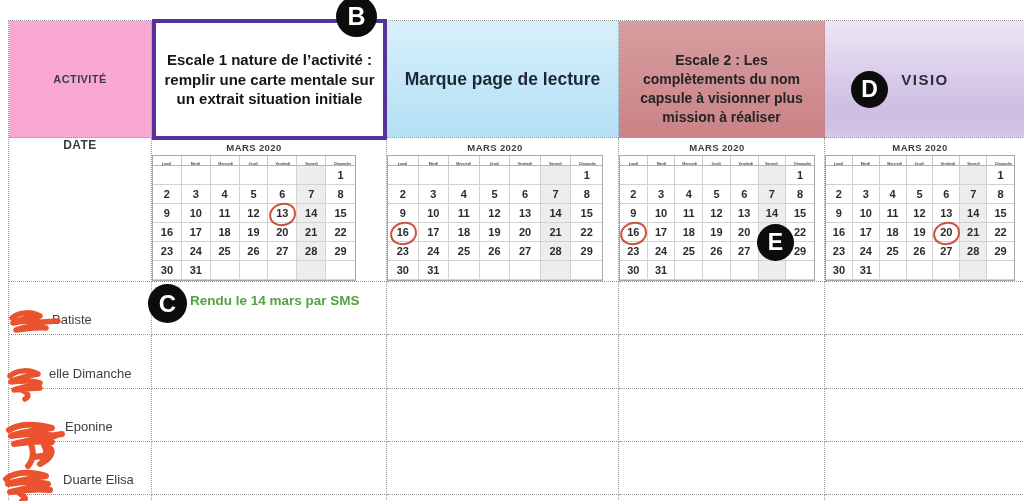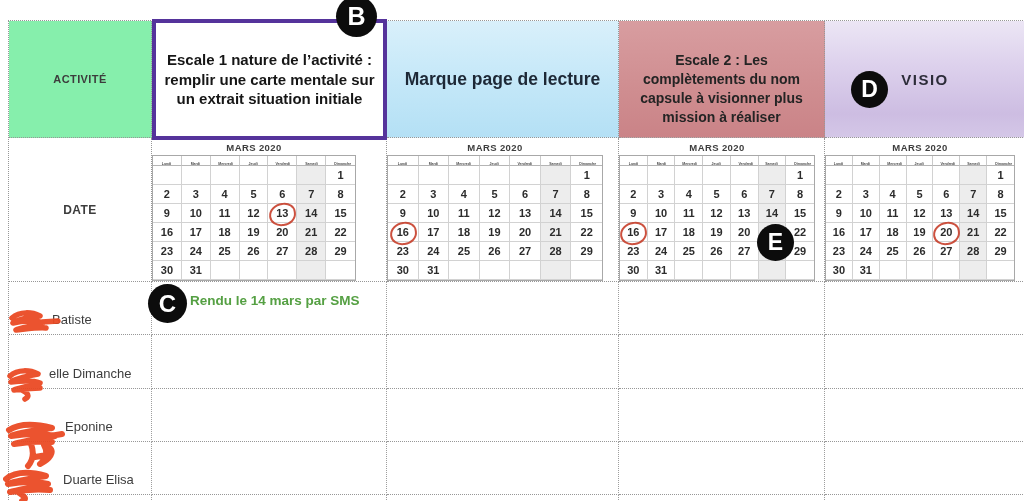--- a/index.html
+++ b/index.html
@@ -9,38 +9,38 @@
   }
   .table{position:absolute;left:8px;top:20px;width:1016px;
     border-top:1px dotted #979797;border-left:1px dotted #979797;}
   .trow{display:flex;position:relative;}
   .trow > .cell{box-sizing:border-box;border-right:1px dotted #979797;border-bottom:1px dotted #979797;position:relative;}
   .c0{width:143px;} .c1{width:235px;} .c2{width:232px;} .c3{width:206px;} .c4{width:200px;border-right:none !important;}
 
   
   .hdr{height:117px;}
   .hdr .cell{display:flex;align-items:center;justify-content:center;text-align:center;}
-  .gray-cell{background:#86efac;}
+  .gray-cell{background:#f9a8d4;}
   .activity-label{font-size:11px;font-weight:bold;color:#3c3c3c;letter-spacing:.4px;}
   .escale1{
     background:#ffffff;border:4px solid #55339b !important;z-index:3;
     height:121px;margin-top:-2px;align-self:flex-start;
   }
   .escale1 .hlbl{font-size:15px;font-weight:bold;color:#161616;line-height:1.33;white-space:pre-line;}
   .blue-cell{background:linear-gradient(180deg,#d9f0fb 0%,#c3e7f8 55%,#b4e0f5 100%);}
   .blue-cell .hlbl{font-size:17.5px;font-weight:bold;color:#1d2836;}
   .rose-cell{background:linear-gradient(180deg,#d89da0 0%,#cf8d90 60%,#ca8387 100%);}
   .rose-cell .hlbl{font-size:14px;font-weight:bold;color:#242424;line-height:1.35;white-space:pre-line;margin-top:20px;}
   .visio-cell{background:linear-gradient(180deg,#ece6f5 0%,#dcd0ec 40%,#cdbde2 80%,#d4c7e7 100%);}
   .visio-cell .hlbl{font-size:15px;font-weight:bold;color:#2c2c39;letter-spacing:1.5px;}
 
   
   .daterow{height:144px;}
   .daterow .cell{background:#ffffff;}
-  .daterow .c0{display:flex;align-items:center;justify-content:center;}
+  .daterow .c0{display:flex;justify-content:center;}
   .date-label{font-size:12px;font-weight:bold;color:#3c3c3c;letter-spacing:.4px;}
   .cal-slot{display:flex;justify-content:flex-start;align-items:flex-start;padding-top:4px;}
   .calendar{background:#fff;}
   .cal-w0{width:204px;} .cal-w1{width:216px;} .cal-w2{width:196px;} .cal-w3{width:190px;}
   .cal-title{text-align:center;font-size:9.5px;font-weight:bold;color:#3d3d3d;height:13px;line-height:12px;letter-spacing:.4px;}
   .cal-grid{display:grid;grid-template-columns:repeat(7,1fr);border:1px solid #a8a8a8;background:#fff;}
   .cal-dayhdr{height:9px;line-height:9px;text-align:center;overflow:hidden;white-space:nowrap;
     border-right:1px solid #c9c9c9;border-bottom:1px solid #b5b5b5;}
   .cal-dayhdr > span{display:inline-block;font-size:7px;font-weight:bold;color:#4a4a4a;transform:scale(.5);transform-origin:50% 50%;}
   .cal-cell{height:18px;line-height:18px;text-align:center;font-size:11px;font-weight:bold;color:#2c2c2c;

